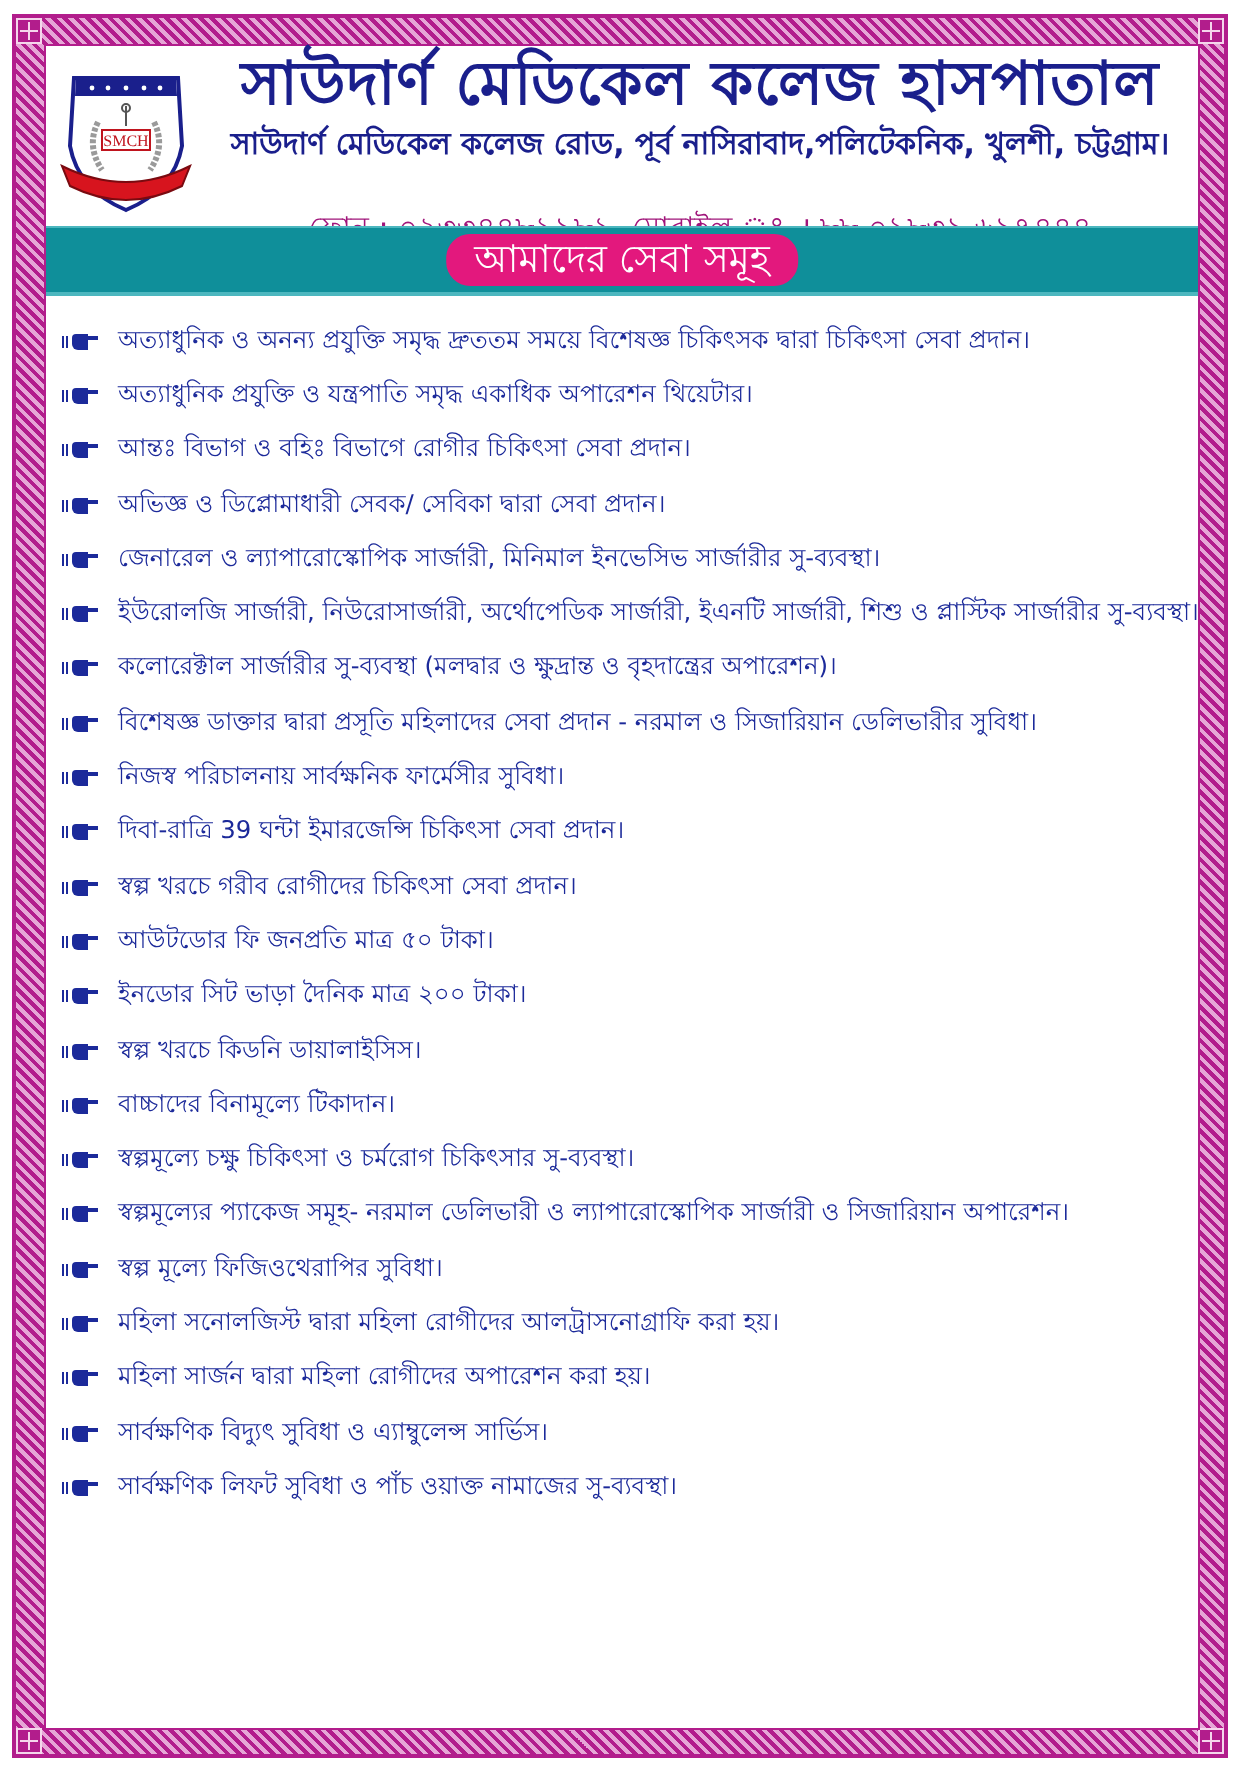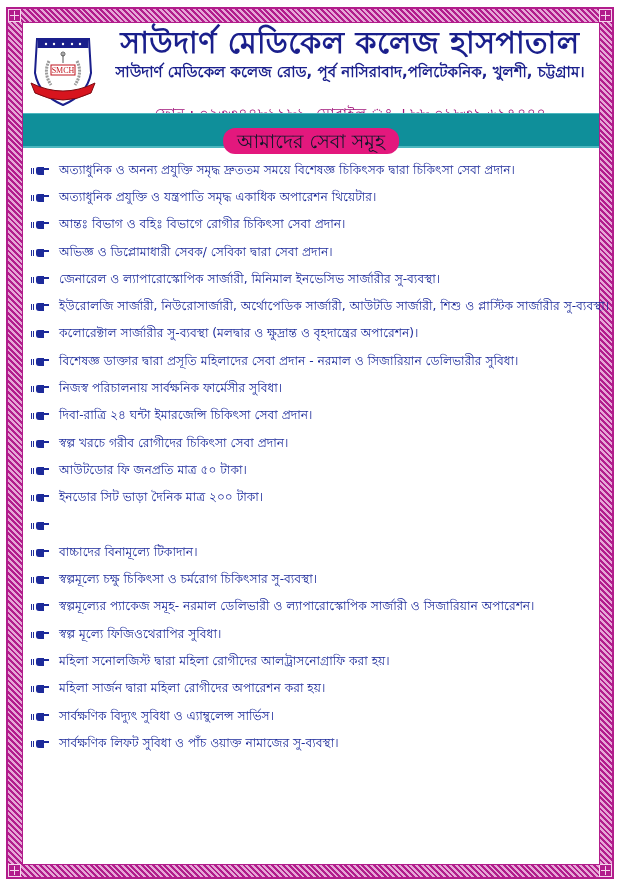--- a/index.html
+++ b/index.html
@@ -51,22 +51,22 @@
       position: absolute; left: 78px; top: 58px; width: 498px; text-align: center;
       color: #a0157a; font-size: 15px; line-height: 22px; margin-top: 22px;
     }
 
     .band {
       position: absolute; left: 0; top: 90px; width: 100%; height: 32px;
       background: #0f8f9a; border-top: 1px solid #4cb7bf; border-bottom: 2px solid #4cb7bf;
     }
     .band-pill {
       position: absolute; left: 50%; top: 3px; transform: translateX(-50%);
-      background: #e3187d; color: #0f172a; border-radius: 12px;
-      padding: 0 14px; height: 26px; line-height: 26px; font-size: 19px; white-space: nowrap; margin-top: 11px;
+      background: #e3187d; color: #ffffff; border-radius: 12px;
+      padding: 0 14px; height: 26px; line-height: 26px; font-size: 19px; white-space: nowrap;
     }
 
     .services {
       position: absolute; left: 0; top: 134px; width: 100%;
       list-style: none; margin: 0; padding: 0;
     }
     .service {
       display: flex; align-items: center; height: 27.3px; padding-left: 8px;
       color: #1c2a9a; font-size: 12.2px; white-space: nowrap;
       font-family: "DejaVu Sans", sans-serif;
@@ -168,21 +168,21 @@
           <span class="finger"></span>
         </span>
         <span class="service-text">জেনারেল ও ল্যাপারোস্কোপিক সার্জারী, মিনিমাল ইনভেসিভ সার্জারীর সু-ব্যবস্থা।</span>
       </li>
     <li class="service">
         <span class="bullet">
           <span class="cuff"></span>
           <span class="hand"></span>
           <span class="finger"></span>
         </span>
-        <span class="service-text">ইউরোলজি সার্জারী, নিউরোসার্জারী, অর্থোপেডিক সার্জারী, আউটডি সার্জারী, শিশু ও প্লাস্টিক সার্জারীর সু-ব্যবস্থা।</span>
+        <span class="service-text">ইউরোলজি সার্জারী, নিউরোসার্জারী, অর্থোপেডিক সার্জারী, ইএনটি সার্জারী, শিশু ও প্লাস্টিক সার্জারীর সু-ব্যবস্থা।</span>
       </li>
     <li class="service">
         <span class="bullet">
           <span class="cuff"></span>
           <span class="hand"></span>
           <span class="finger"></span>
         </span>
         <span class="service-text">কলোরেক্টাল সার্জারীর সু-ব্যবস্থা (মলদ্বার ও ক্ষুদ্রান্ত ও বৃহদান্ত্রের অপারেশন)।</span>
       </li>
     <li class="service">
@@ -200,21 +200,21 @@
           <span class="finger"></span>
         </span>
         <span class="service-text">নিজস্ব পরিচালনায় সার্বক্ষনিক ফার্মেসীর সুবিধা।</span>
       </li>
     <li class="service">
         <span class="bullet">
           <span class="cuff"></span>
           <span class="hand"></span>
           <span class="finger"></span>
         </span>
-        <span class="service-text">দিবা-রাত্রি ২৪ ঘন্টা ইমারজেন্সি চিকিৎসা সেবা প্রদান।</span>
+        <span class="service-text">দিবা-রাত্রি 39 ঘন্টা ইমারজেন্সি চিকিৎসা সেবা প্রদান।</span>
       </li>
     <li class="service">
         <span class="bullet">
           <span class="cuff"></span>
           <span class="hand"></span>
           <span class="finger"></span>
         </span>
         <span class="service-text">স্বল্প খরচে গরীব রোগীদের চিকিৎসা সেবা প্রদান।</span>
       </li>
     <li class="service">
@@ -232,20 +232,21 @@
           <span class="finger"></span>
         </span>
         <span class="service-text">ইনডোর সিট ভাড়া দৈনিক মাত্র ২০০ টাকা।</span>
       </li>
     <li class="service">
         <span class="bullet">
           <span class="cuff"></span>
           <span class="hand"></span>
           <span class="finger"></span>
         </span>
+        <span class="service-text">স্বল্প খরচে কিডনি ডায়ালাইসিস।</span>
       </li>
     <li class="service">
         <span class="bullet">
           <span class="cuff"></span>
           <span class="hand"></span>
           <span class="finger"></span>
         </span>
         <span class="service-text">বাচ্চাদের বিনামূল্যে টিকাদান।</span>
       </li>
     <li class="service">

